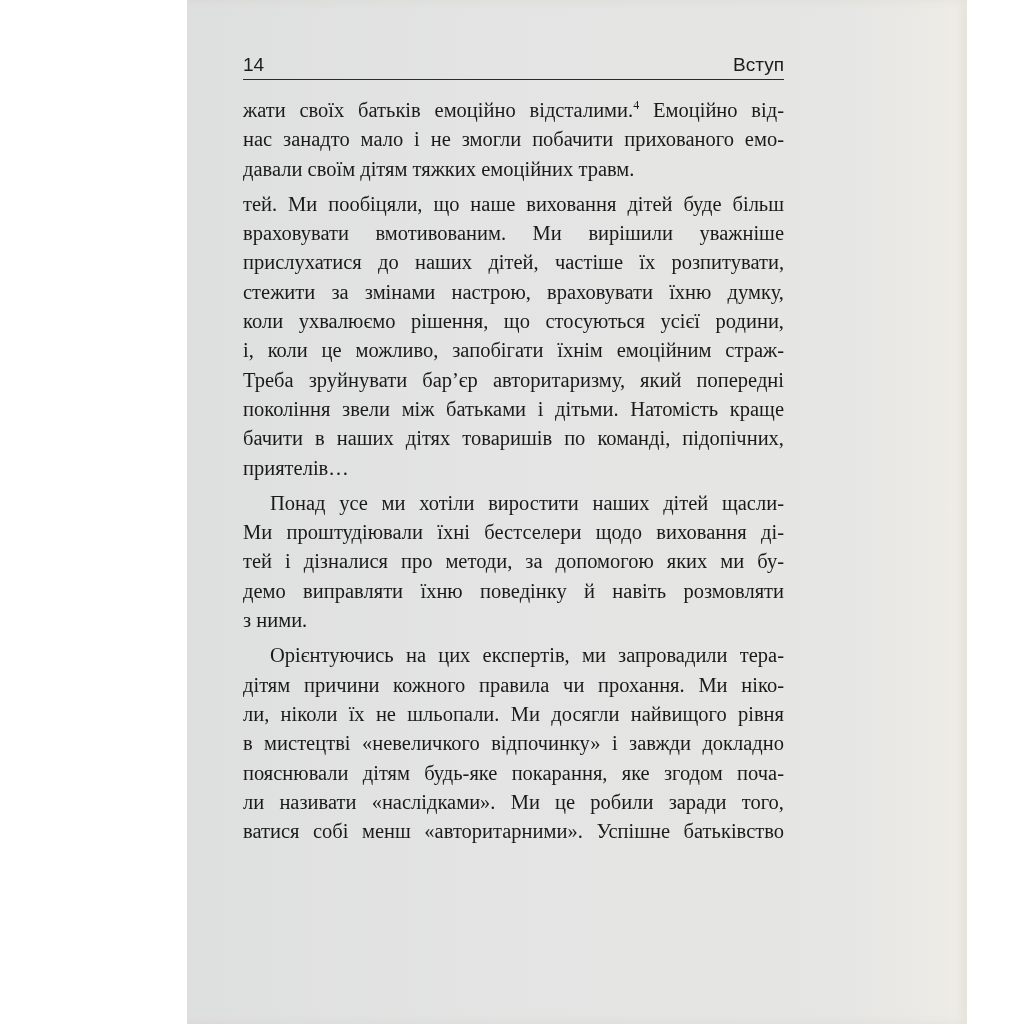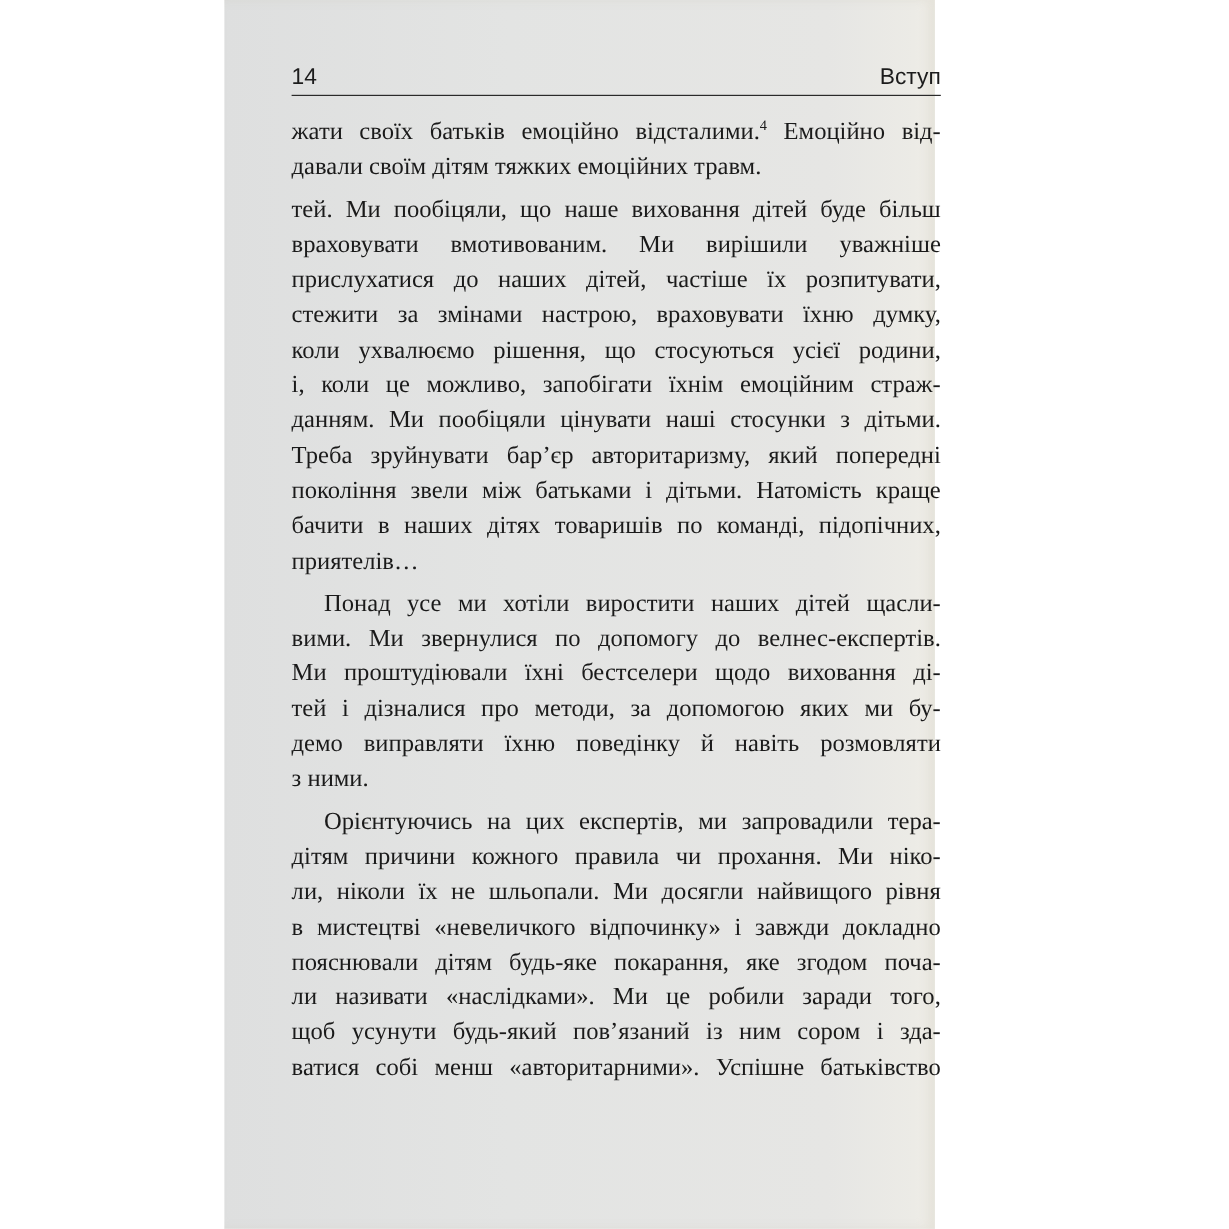--- a/index.html
+++ b/index.html
@@ -7,21 +7,21 @@
     padding: 0;
     width: 1024px;
     height: 1024px;
     background: #ffffff;
     overflow: hidden;
   }
   .page {
     position: absolute;
     left: 187px;
     top: 0;
-    width: 592px;
+    width: 780px;
     height: 1024px;
     background: linear-gradient(90deg, #dedfdf 0%, #e3e4e3 40%, #e6e6e4 85%, #ecebe6 97%, #f0eee8 100%);
     box-shadow: inset -6px 0 8px rgba(200,195,180,0.25);
   }
   .header {
     position: absolute;
     left: 56px;
     top: 52px;
     width: 541px;
     height: 26px;
@@ -86,54 +86,52 @@
   <div class="header">
     <span class="page-num">14</span>
     <span class="running-title">Вступ</span>
   </div>
   <div class="header-rule"></div>
 
   <div class="body-text" id="body-text">
 
     <div class="paragraph">
       <span class="line"><span>жати своїх батьків емоційно відсталими.</span><sup>4</sup><span> Емоційно від-</span></span>
+      <span class="line">нас занадто мало і не змогли побачити прихованого емо-</span>
       <span class="line last">давали своїм дітям тяжких емоційних травм.</span>
     </div>
     <div class="para-gap"></div>
 
     <div class="paragraph">
       <span class="line">тей. Ми пообіцяли, що наше виховання дітей буде більш</span>
       <span class="line">враховувати вмотивованим. Ми вирішили уважніше</span>
       <span class="line">прислухатися до наших дітей, частіше їх розпитувати,</span>
       <span class="line">стежити за змінами настрою, враховувати їхню думку,</span>
       <span class="line">коли ухвалюємо рішення, що стосуються усієї родини,</span>
       <span class="line">і, коли це можливо, запобігати їхнім емоційним страж-</span>
-      <span class="line">данням. Ми пообіцяли цінувати наші стосунки з дітьми.</span>
       <span class="line">Треба зруйнувати бар’єр авторитаризму, який попередні</span>
       <span class="line">покоління звели між батьками і дітьми. Натомість краще</span>
       <span class="line">бачити в наших дітях товаришів по команді, підопічних,</span>
       <span class="line last">приятелів…</span>
     </div>
     <div class="para-gap"></div>
 
     <div class="paragraph">
       <span class="line indent">Понад усе ми хотіли виростити наших дітей щасли-</span>
-      <span class="line">вими. Ми звернулися по допомогу до велнес-експертів.</span>
       <span class="line">Ми проштудіювали їхні бестселери щодо виховання ді-</span>
       <span class="line">тей і дізналися про методи, за допомогою яких ми бу-</span>
       <span class="line">демо виправляти їхню поведінку й навіть розмовляти</span>
       <span class="line last">з ними.</span>
     </div>
     <div class="para-gap"></div>
 
     <div class="paragraph">
       <span class="line indent">Орієнтуючись на цих експертів, ми запровадили тера-</span>
       <span class="line">дітям причини кожного правила чи прохання. Ми ніко-</span>
       <span class="line">ли, ніколи їх не шльопали. Ми досягли найвищого рівня</span>
       <span class="line">в мистецтві «невеличкого відпочинку» і завжди докладно</span>
       <span class="line">пояснювали дітям будь-яке покарання, яке згодом поча-</span>
       <span class="line">ли називати «наслідками». Ми це робили заради того,</span>
-      <span class="line">щоб усунути будь-який пов’язаний із ним сором і зда-</span>
       <span class="line">ватися собі менш «авторитарними». Успішне батьківство</span>
 
     </div>
   </div>
 </div>
 
 </body></html>

